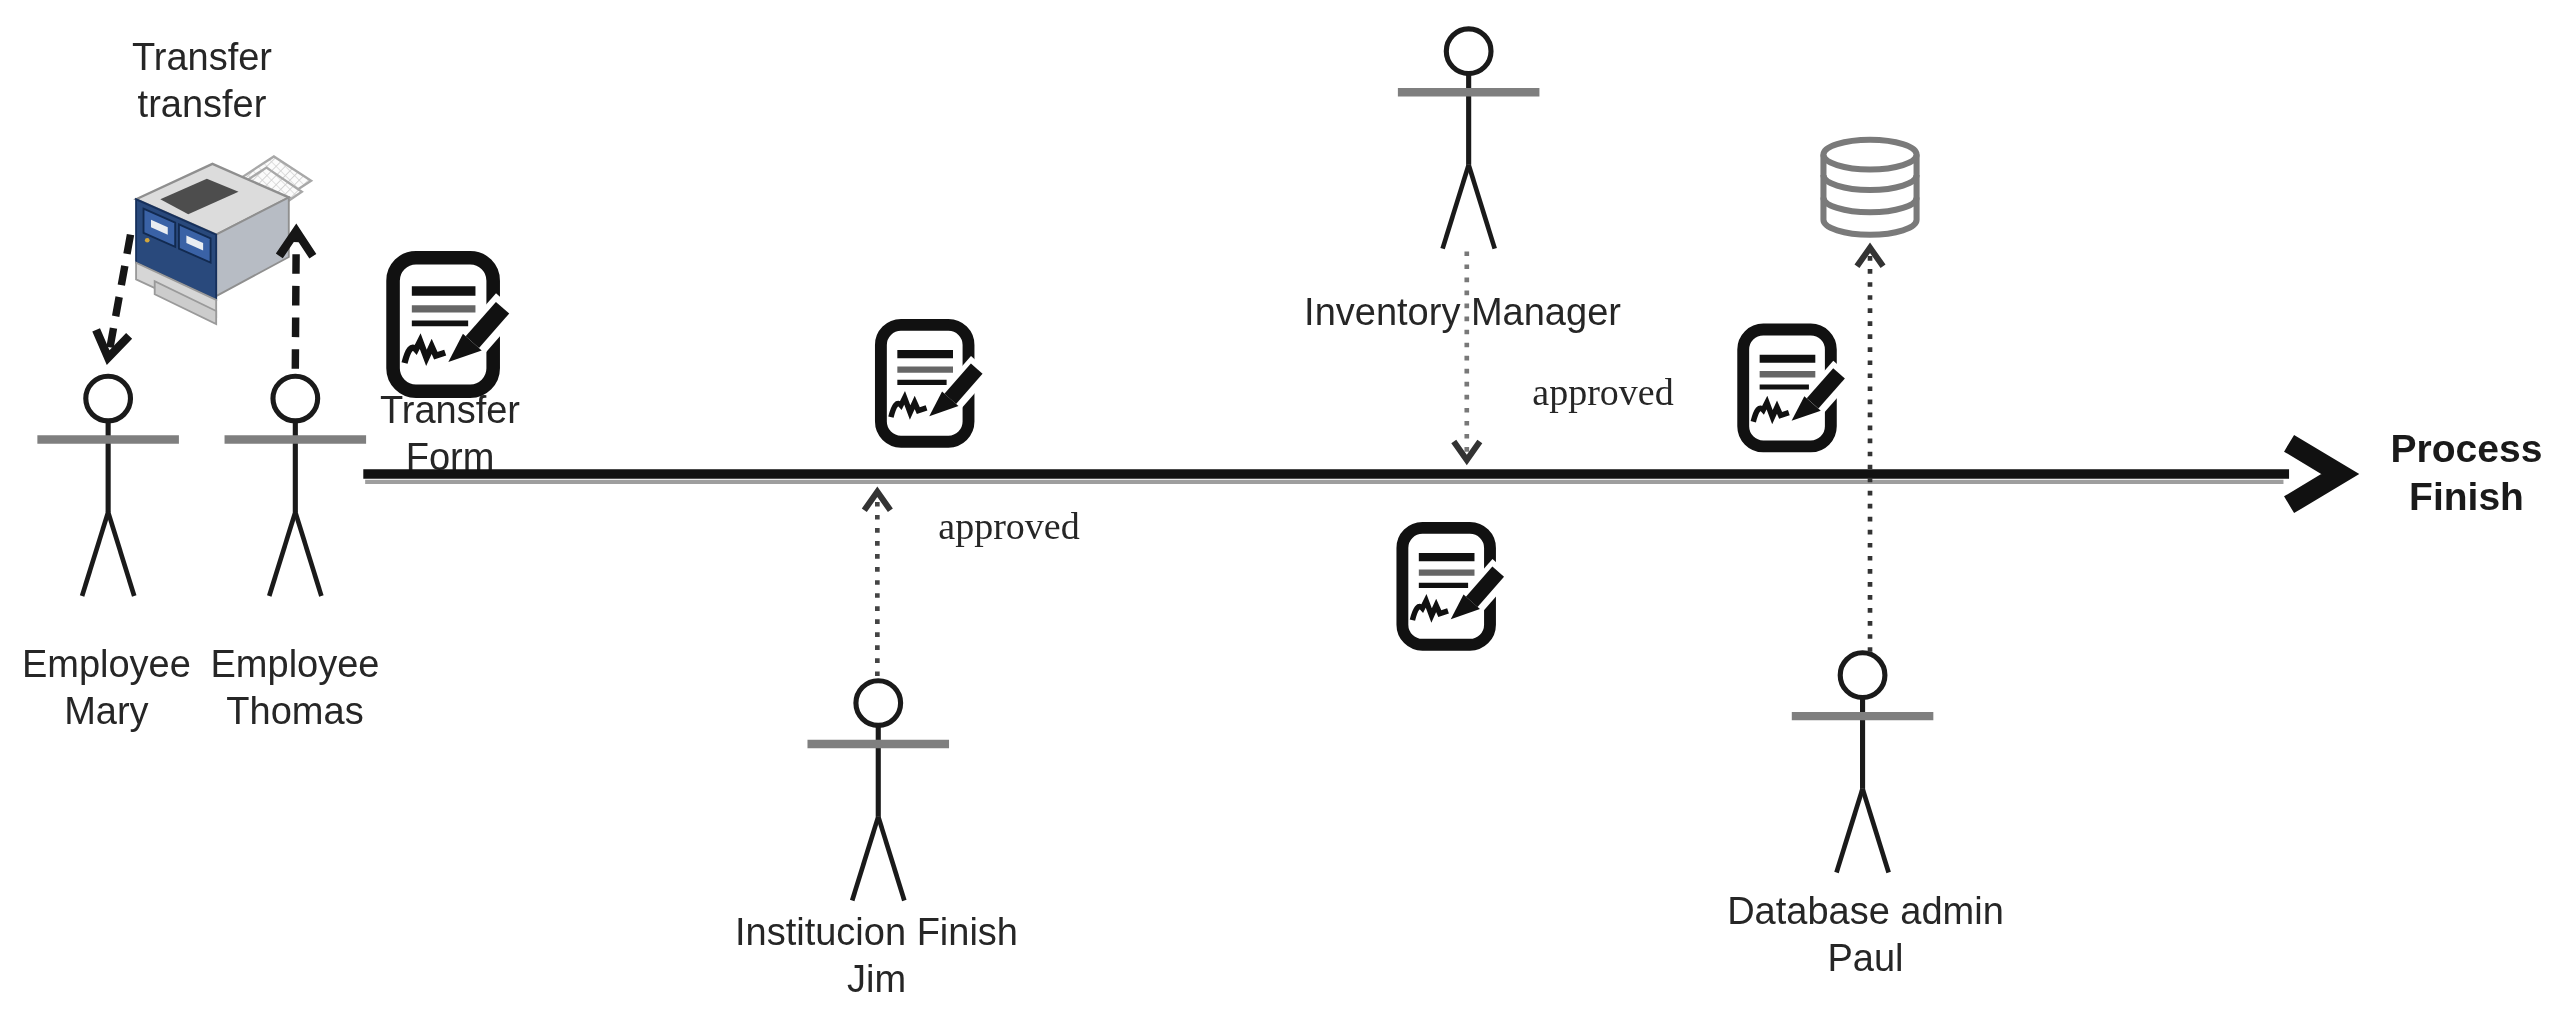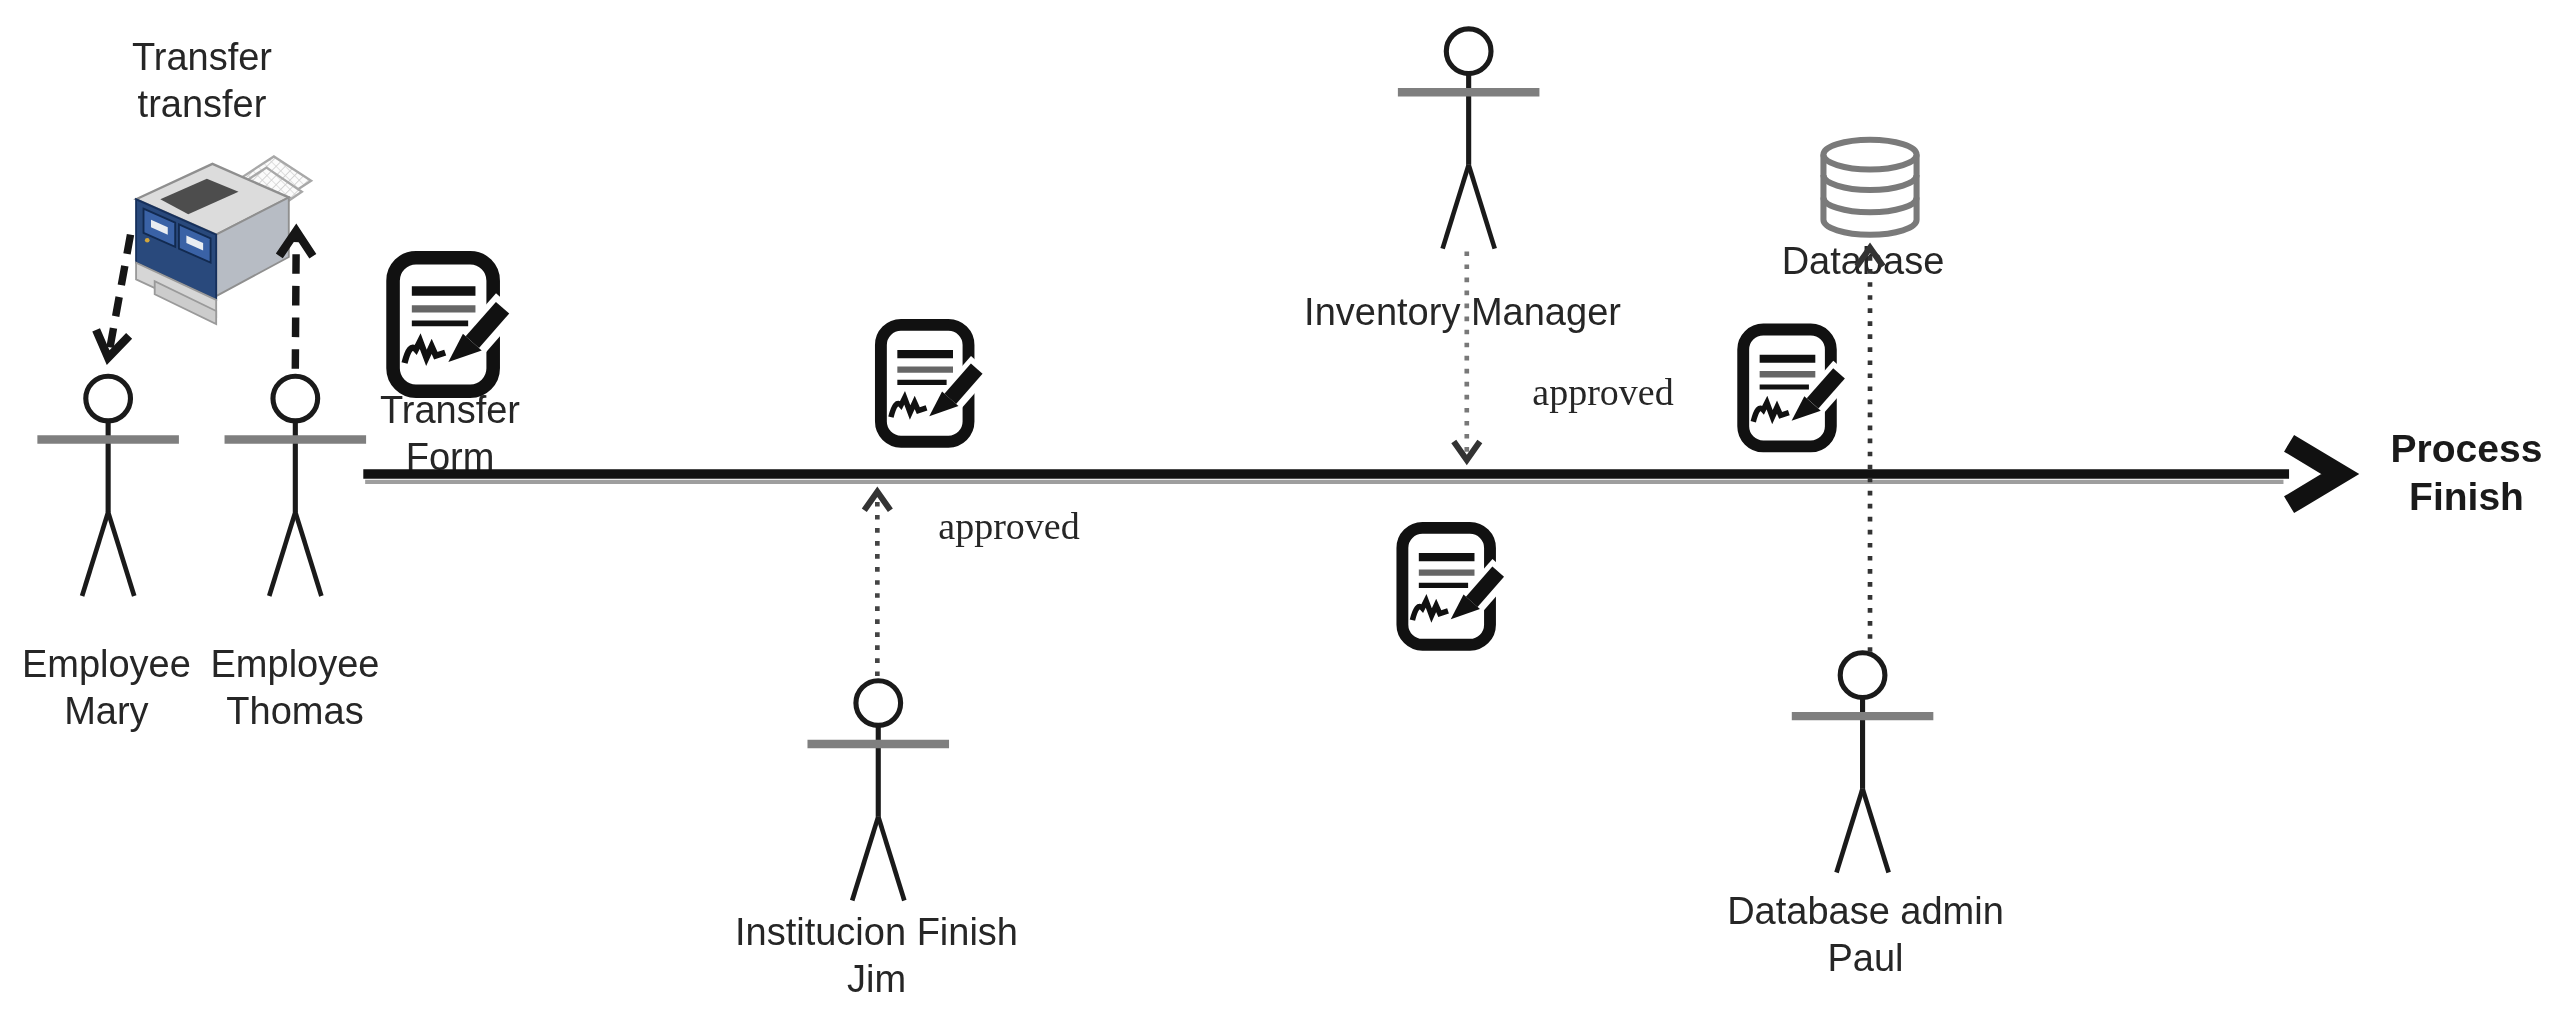--- a/index.html
+++ b/index.html
@@ -40,21 +40,20 @@
 Form</div>
   <div class="lbl" style="left:-5.6px;  top:641px; width:224px;">Employee
 Mary</div>
   <div class="lbl" style="left:183px; top:641px; width:224px;">Employee
 Thomas</div>
   <div class="lbl" style="left:681px; top:909px; width:391px;">Institucion Finish
 Jim</div>
   <div class="lbl" style="left:1267px;top:257px; width:391px;margin-top:32px;">Inventory Manager</div>
   <div class="lbl left" style="left:897px; top:503px; width:224px;">approved</div>
   <div class="lbl left" style="left:1491px;top:369px; width:224px;">approved</div>
-  <div class="lbl" style="left:1742px;top:238px; width:242px;">Database</div>
   <div class="lbl" style="left:1698px;top:888px; width:335px;">Database admin
 Paul</div>
   <div class="lbl bold" style="left:2336px;top:425px; width:261px;">Process
 Finish</div>
 
   <svg class="layer" viewBox="0 0 2766 1105" xmlns="http://www.w3.org/2000/svg">
     <defs>
       <pattern id="hatch" width="7" height="7" patternUnits="userSpaceOnUse" patternTransform="rotate(45)">
         <rect width="7" height="7" fill="#fbfbfb"></rect>
         <line x1="0" y1="0" x2="0" y2="7" stroke="#bfbfbf" stroke-width="1.4"></line>

